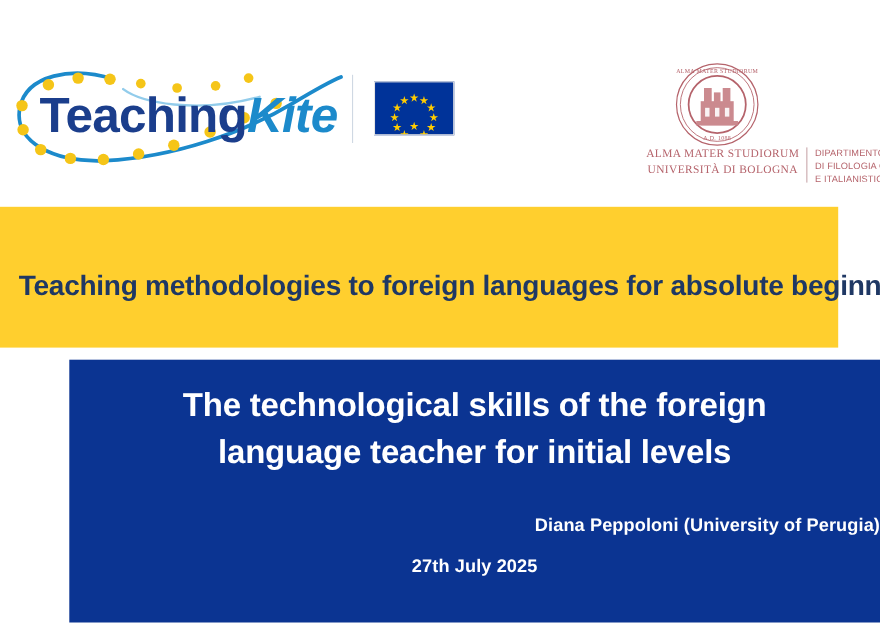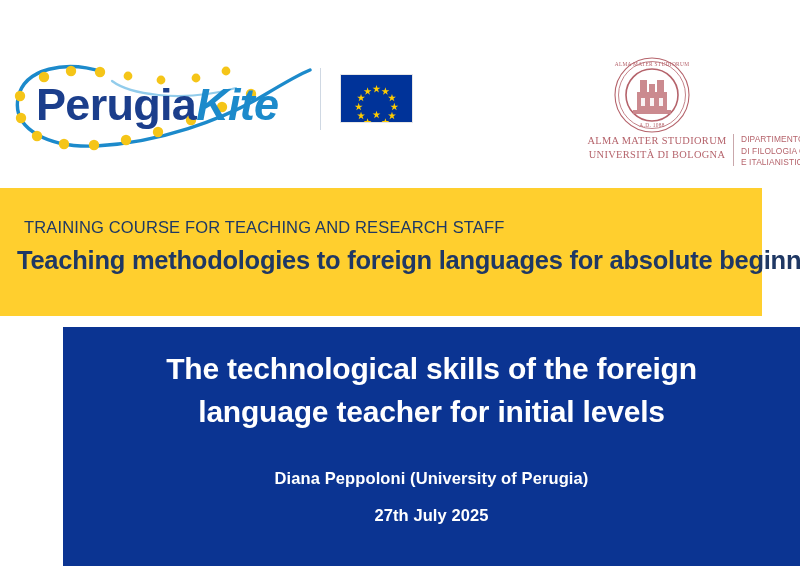--- a/index.html
+++ b/index.html
@@ -210,21 +210,21 @@
     letter-spacing: -0.2px;
   }
   .talk-speaker {
     position: absolute;
     left: 0;
     top: 142px;
     width: 737px;
     color: #ffffff;
     font-size: 16.5px;
     font-weight: bold;
-    text-align: center;
+    text-align: right;
     letter-spacing: 0.1px;
   }
   .talk-date {
     position: absolute;
     left: 0;
     top: 179px;
     width: 737px;
     color: #ffffff;
     font-size: 16.5px;
     font-weight: bold;
@@ -255,21 +255,21 @@
         <circle cx="150" cy="74" r="5.2" fill="#F5C518"></circle>
         <circle cx="183" cy="62" r="5.2" fill="#F5C518"></circle>
         <circle cx="214" cy="49" r="5.2" fill="#F5C518"></circle>
         <circle cx="243" cy="36" r="5.2" fill="#F5C518"></circle>
         <circle cx="120" cy="18" r="4.4" fill="#F5C518"></circle>
         <circle cx="153" cy="22" r="4.4" fill="#F5C518"></circle>
         <circle cx="188" cy="20" r="4.4" fill="#F5C518"></circle>
         <circle cx="218" cy="13" r="4.4" fill="#F5C518"></circle>
       </svg>
       <div class="wordmark">
-        <span class="part-communi">Perugia</span><span class="part-kite">Kite</span>
+        <span class="part-communi">Teaching</span><span class="part-kite">Kite</span>
       </div>
     </div>
 
     <div class="header-divider"></div>
 
     <div class="eu-block">
       <div class="eu-flag">
         <svg width="71" height="47" viewBox="0 0 72 48">
           <rect x="0" y="0" width="72" height="48" fill="#003399"></rect>
           <g fill="#FFCC00">
@@ -316,21 +316,20 @@
 UNIVERSITÀ DI BOLOGNA</div>
       <div class="unibo-rule"></div>
       <div class="unibo-dept">DIPARTIMENTO
 DI FILOLOGIA CLASSICA
 E ITALIANISTICA</div>
     </div>
 
   </div>
 
   <div class="course-banner">
-    <div class="course-kicker">TRAINING COURSE FOR TEACHING AND RESEARCH STAFF</div>
     <div class="course-title">Teaching methodologies to foreign languages for absolute beginners</div>
   </div>
 
   <div class="title-panel">
     <div class="talk-title">The technological skills of the foreign language teacher for initial levels</div>
     <div class="talk-speaker">Diana Peppoloni (University of Perugia)</div>
     <div class="talk-date">27th July 2025</div>
   </div>
 
 </div>

